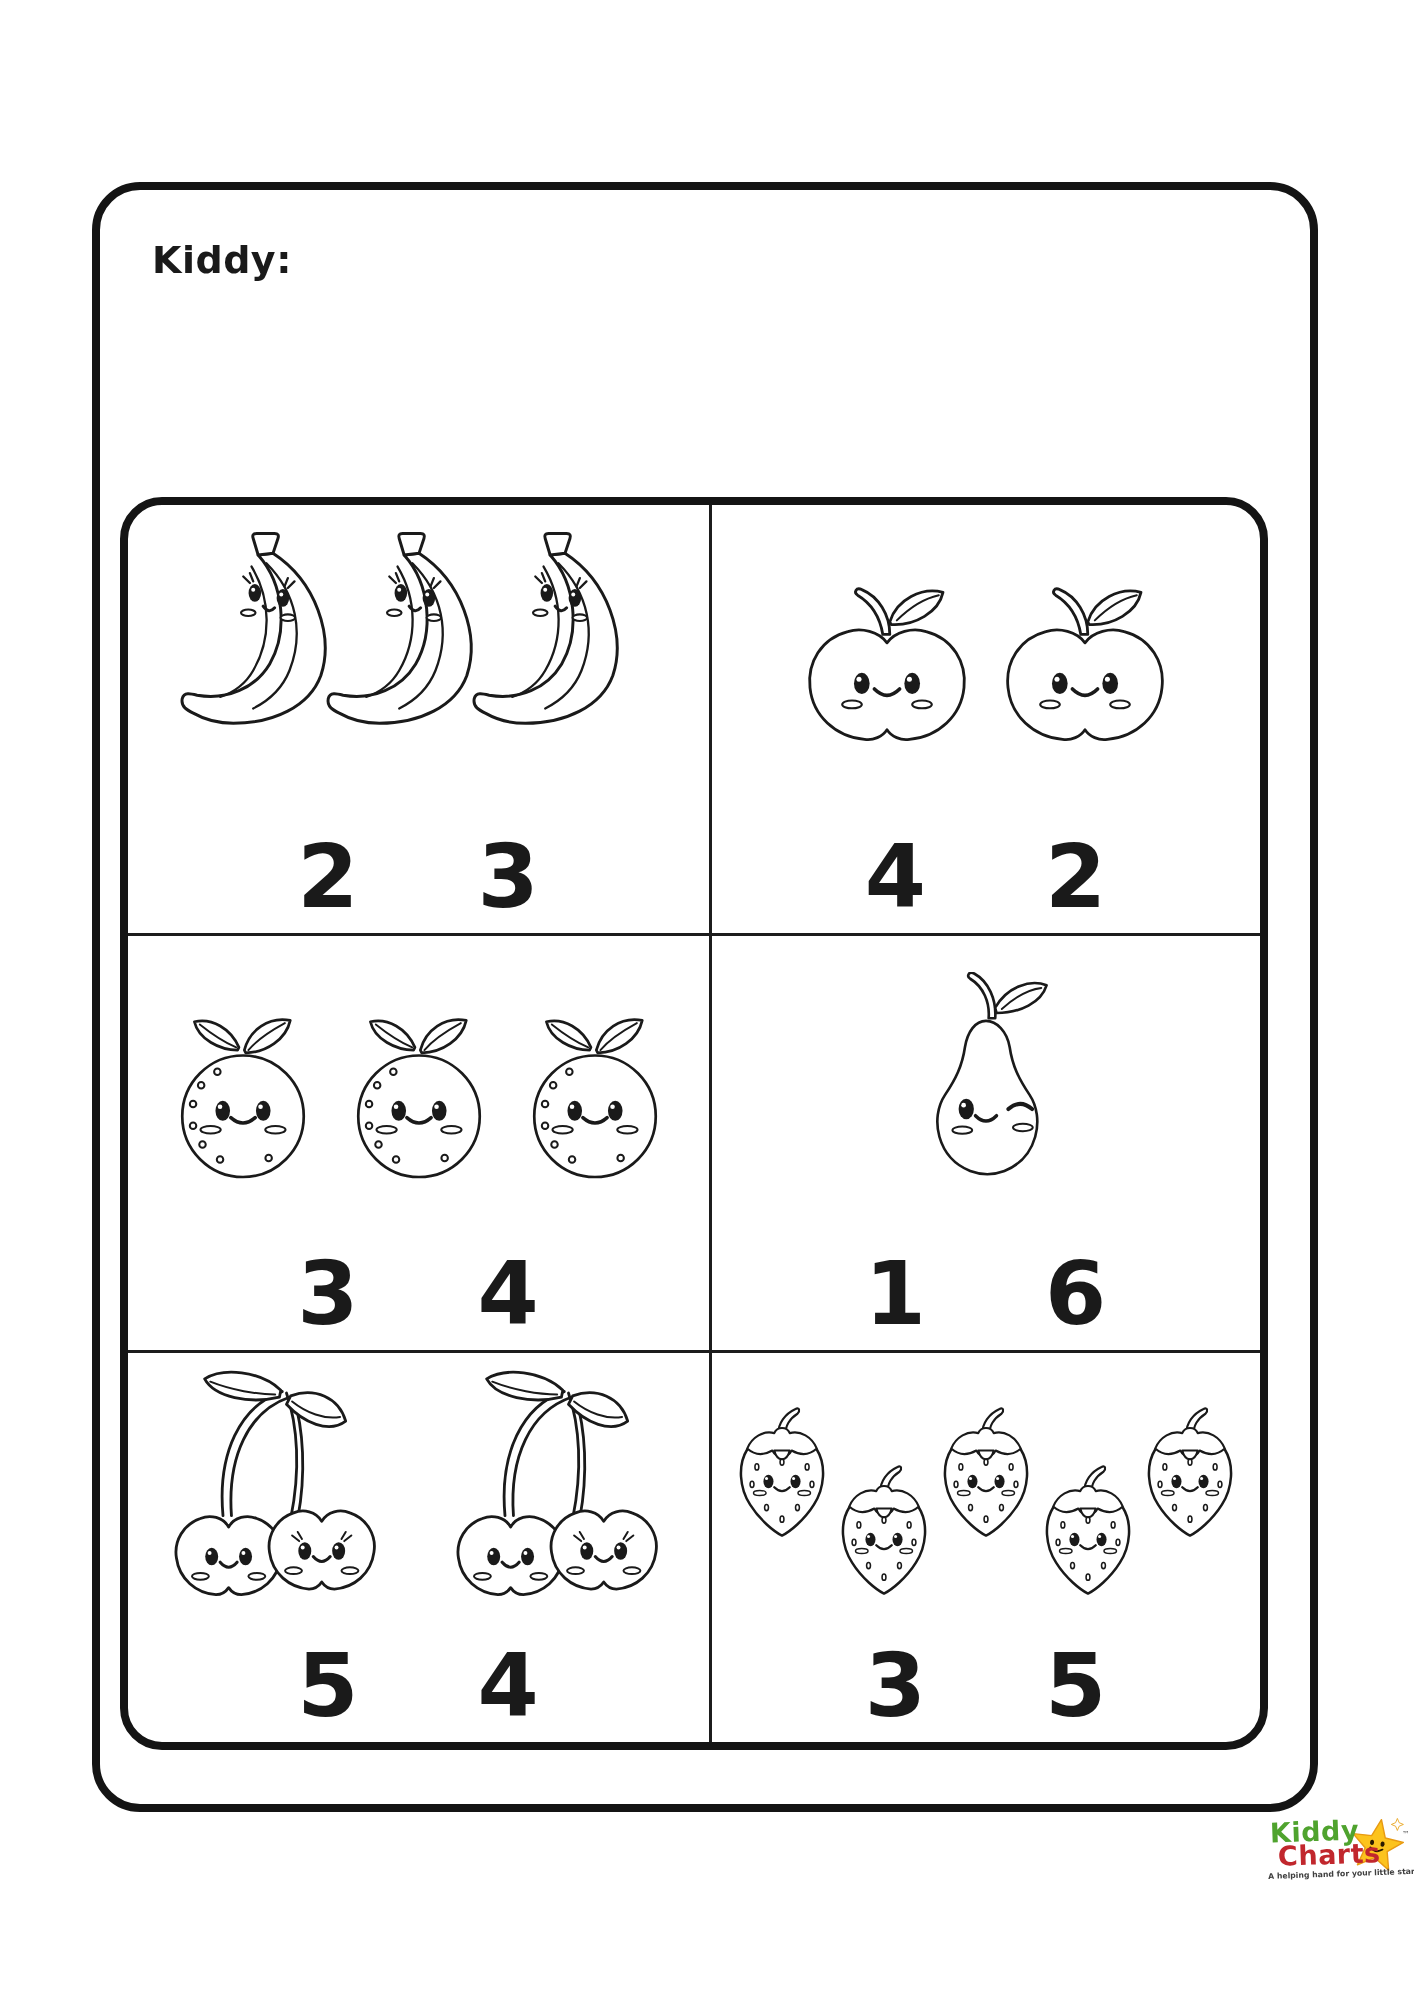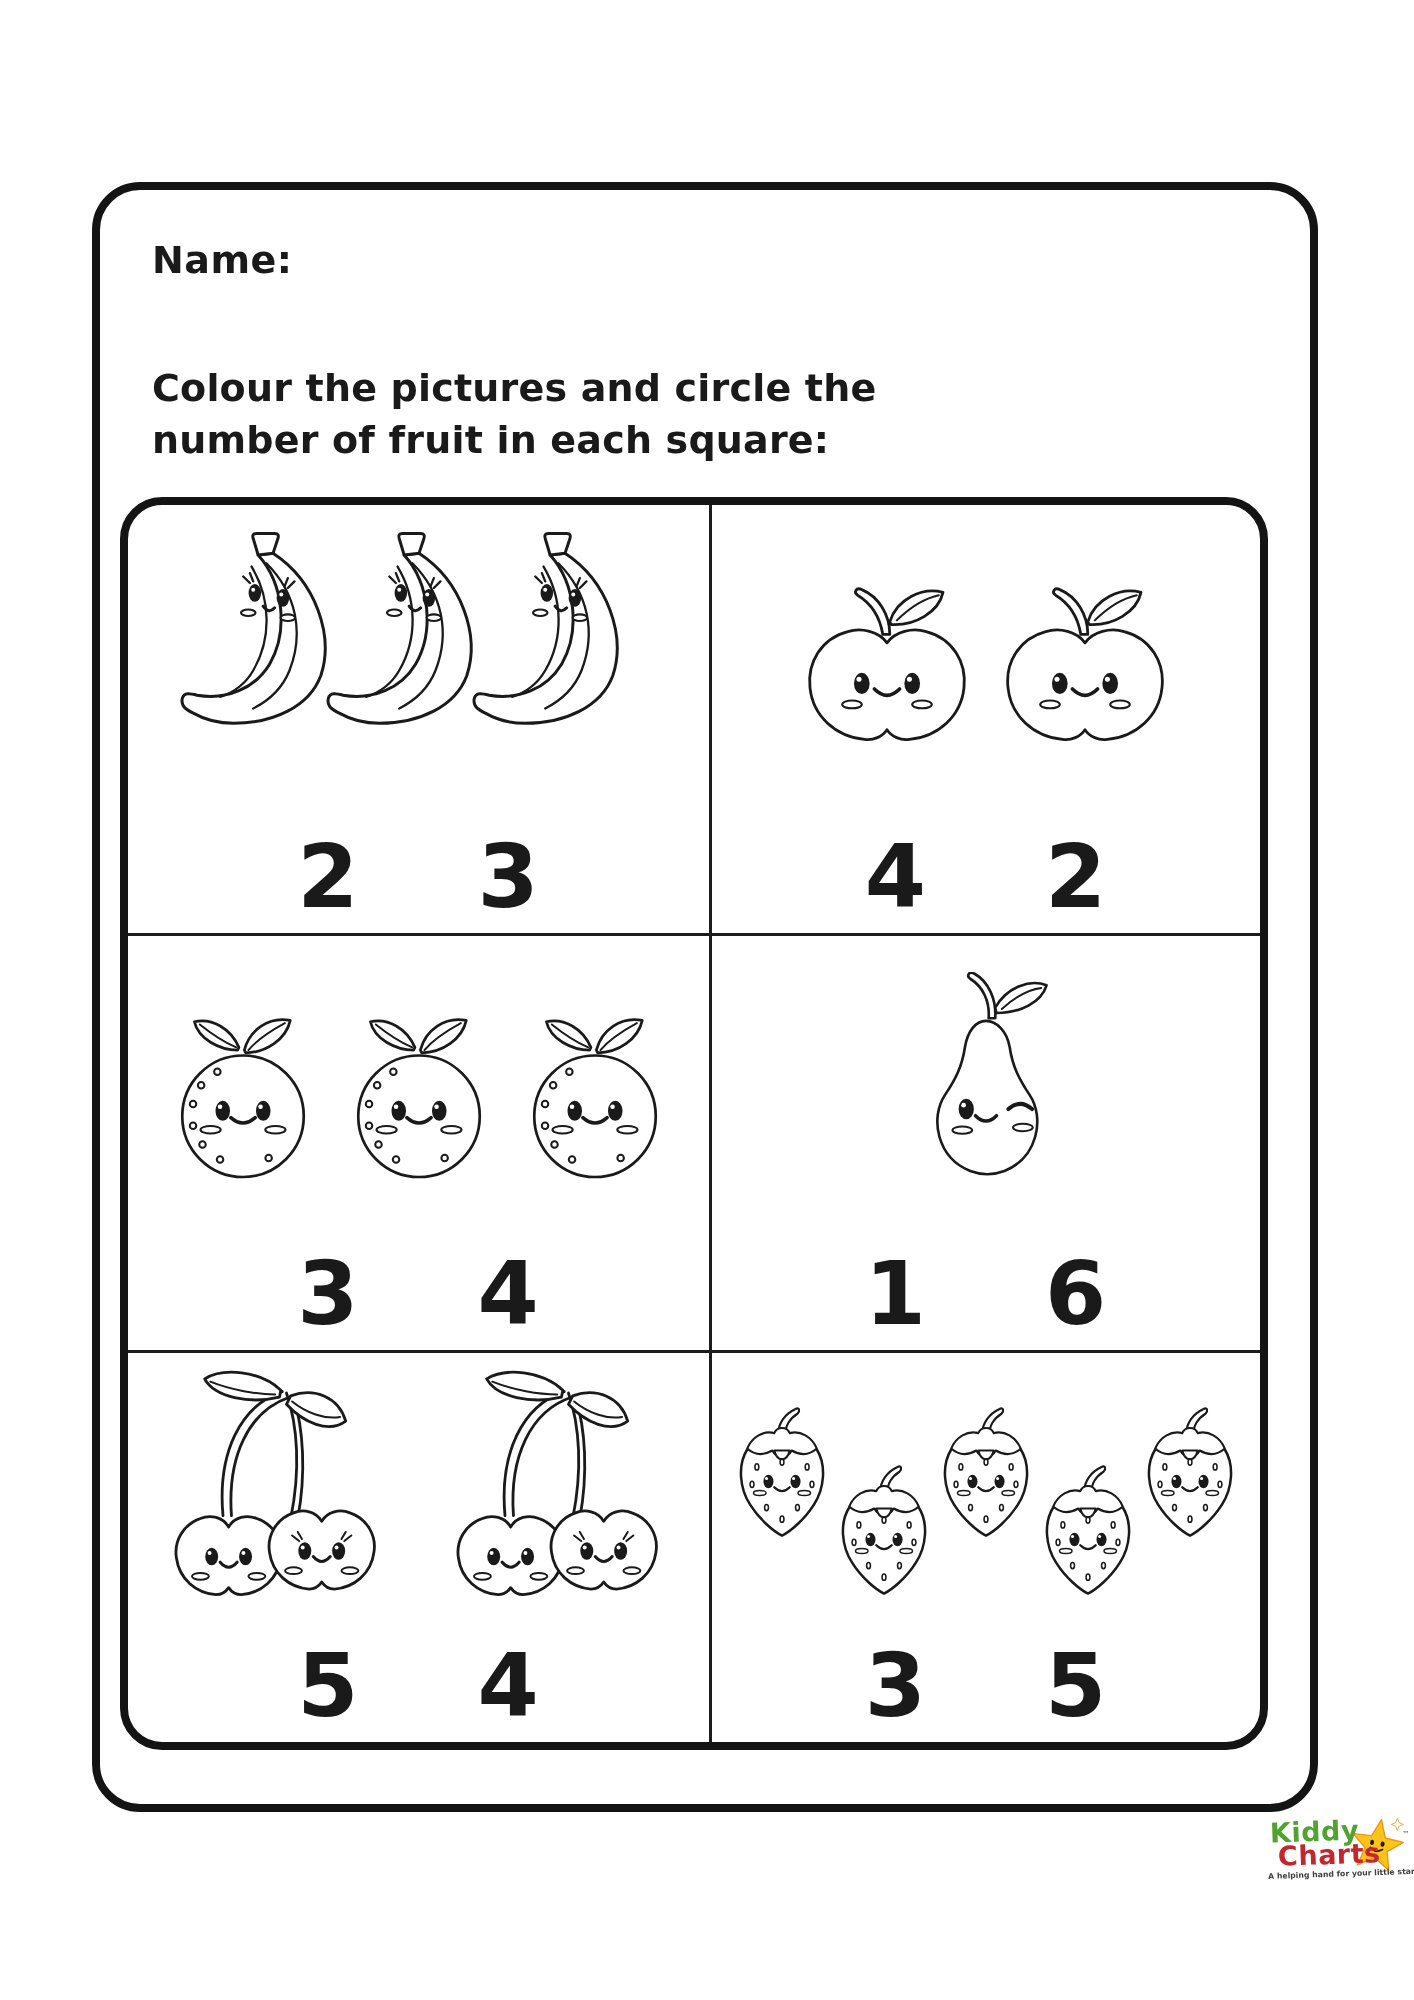--- a/index.html
+++ b/index.html
@@ -180,22 +180,21 @@
         <circle cx="72" cy="74" r="1.6" fill="#fff" stroke="none"></circle>
         <path d="M52,83 Q60,91 68,83" fill="none" stroke-width="2.4"></path>
         <ellipse cx="37" cy="89" rx="6.5" ry="2.6" stroke-width="1.5"></ellipse>
         <ellipse cx="83" cy="89" rx="6.5" ry="2.6" stroke-width="1.5"></ellipse>
       </g>
     </defs>
   </svg>
 
   <div class="sheet"></div>
 
-  <div class="name-label">Name:</div>
-  <div class="instructions">Colour the pictures and circle the number of fruit in each square:</div>
+  <div class="name-label">Kiddy:</div>
 
   <div class="grid">
 
     <div class="cell">
       <div class="fruits fruits-banana">
           <svg viewBox="0 0 120 130" class="fruit f-banana">
             <use href="#sym-banana"></use>
           </svg>
           <svg viewBox="0 0 120 130" class="fruit f-banana">
             <use href="#sym-banana"></use>

